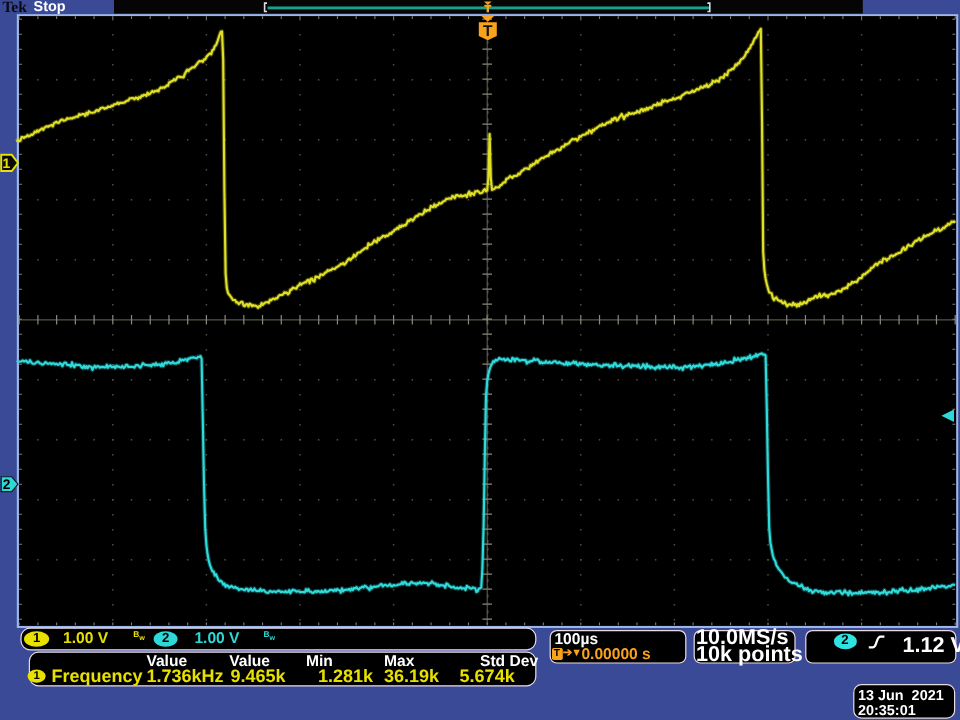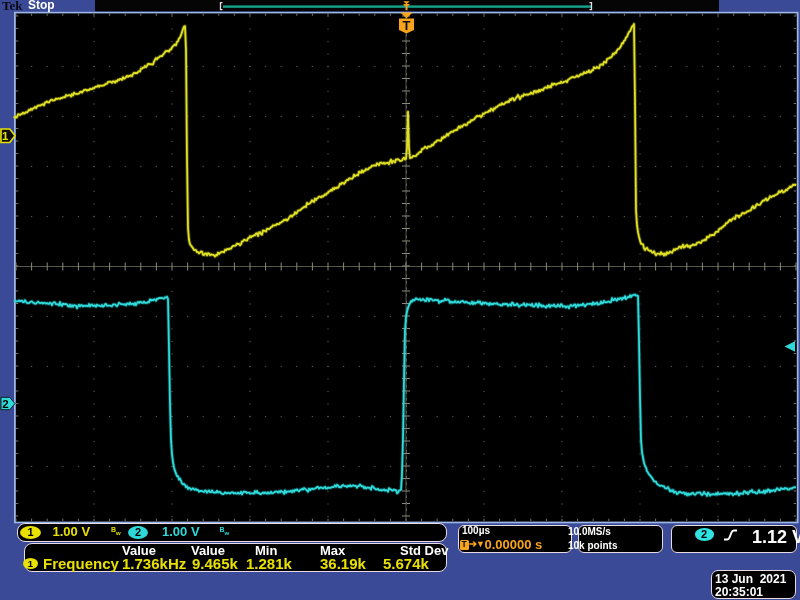--- a/index.html
+++ b/index.html
@@ -779,30 +779,30 @@
 
 <div class="box" style="left:16.5px;top:522.5px;width:430.5px;height:19px"></div>
 <div class="badge" style="left:20px;top:525.5px;width:21px;height:13px;background:#e8e000;font-size:11px;line-height:13.5px">1</div>
 <div class="abs y" style="left:52.5px;top:524px;font-size:13px">1.00 V</div>
 <div class="abs y" style="left:111px;top:525.5px;font-size:7px">B<span style="font-size:6px;vertical-align:-2.5px">w</span></div>
 <div class="badge" style="left:128px;top:525.5px;width:20px;height:13px;background:#2fd8d8;font-size:11px;line-height:13.5px">2</div>
 <div class="abs c" style="left:162px;top:524px;font-size:13px">1.00 V</div>
 <div class="abs c" style="left:219.5px;top:525.5px;font-size:7px">B<span style="font-size:6px;vertical-align:-2.5px">w</span></div>
 
 <div class="box" style="left:457.5px;top:524.5px;width:114.5px;height:28px;border-radius:6px"></div>
-<div class="abs w" style="left:462px;top:524.7px;font-size:10px">100µs</div>
+<div class="abs w" style="left:462px;top:524.7px;font-size:13px">100µs</div>
 <div class="abs" style="left:459.5px;top:540px;width:112px;height:11px">
  <span style="position:absolute;left:0;top:0;width:9px;height:9.5px;background:#f9a31d;border-radius:1.5px;color:#000;font-weight:bold;font-size:8.5px;text-align:center;line-height:9.5px">T</span>
  <span class="o" style="position:absolute;left:9.5px;top:-2px;font-size:9.5px">➔</span>
  <span class="o" style="position:absolute;left:16.5px;top:-1px;font-size:9px">▼</span>
  <span class="o" style="position:absolute;left:25px;top:-3px;font-size:13px">0.00000 s</span>
 </div>
 
 <div class="box" style="left:578px;top:525px;width:85px;height:27.5px;border-radius:6px"></div>
-<div class="abs w" style="left:568px;top:525.4px;font-size:10px;line-height:13.4px">10.0MS/s<br>10k points</div>
+<div class="abs w" style="left:580px;top:525.4px;font-size:18px;line-height:13.4px">10.0MS/s<br>10k points</div>
 
 <div class="box" style="left:671px;top:525px;width:126px;height:27.5px;border-radius:6px"></div>
 <div class="badge" style="left:694.5px;top:528px;width:19px;height:12.5px;background:#30e2e2;font-size:11px;line-height:13px">2</div>
 <svg class="abs" style="left:723px;top:528px" width="15" height="14" viewBox="0 0 15 14">
     <path d="M1 11.5h3.2c1.6 0 1.9-0.8 2.6-2.6l1.4-3.8c0.7-1.8 1-2.6 2.6-2.6H14" stroke="#fff" stroke-width="1.9" fill="none"></path>
   </svg>
 <div class="abs w" style="left:752px;top:526.8px;font-size:18px">1.12 V</div>
 
 <div class="box" style="left:24px;top:542.5px;width:423px;height:29px;border-radius:8px"></div>
 <div class="abs w" style="left:0;top:542.8px;font-size:13px;width:800px">
@@ -810,18 +810,18 @@
  <span class="abs" style="left:191px">Value</span>
  <span class="abs" style="left:255px">Min</span>
  <span class="abs" style="left:320px">Max</span>
  <span class="abs" style="left:400px">Std Dev</span>
 </div>
 <div class="badge" style="left:23px;top:557.5px;width:15px;height:11px;background:#e8e000;font-size:9.5px;line-height:11.5px">1</div>
 <div class="abs y" style="left:0;top:555px;font-size:15px;width:800px">
  <span class="abs" style="left:43px">Frequency</span>
  <span class="abs" style="left:122px">1.736kHz</span>
  <span class="abs" style="left:192px">9.465k</span>
- <span class="abs" style="left:246px">1.281k</span>
+ <span class="abs" style="left:265px">1.281k</span>
  <span class="abs" style="left:320px">36.19k</span>
  <span class="abs" style="left:383px">5.674k</span>
 </div>
 
 <div class="box" style="left:710.5px;top:569.5px;width:85.5px;height:29px;border-radius:7px"></div>
 <div class="abs w" style="left:715px;top:573px;font-size:12px;line-height:13.3px">13 Jun&nbsp; 2021<br>20:35:01</div>
 </body></html>

